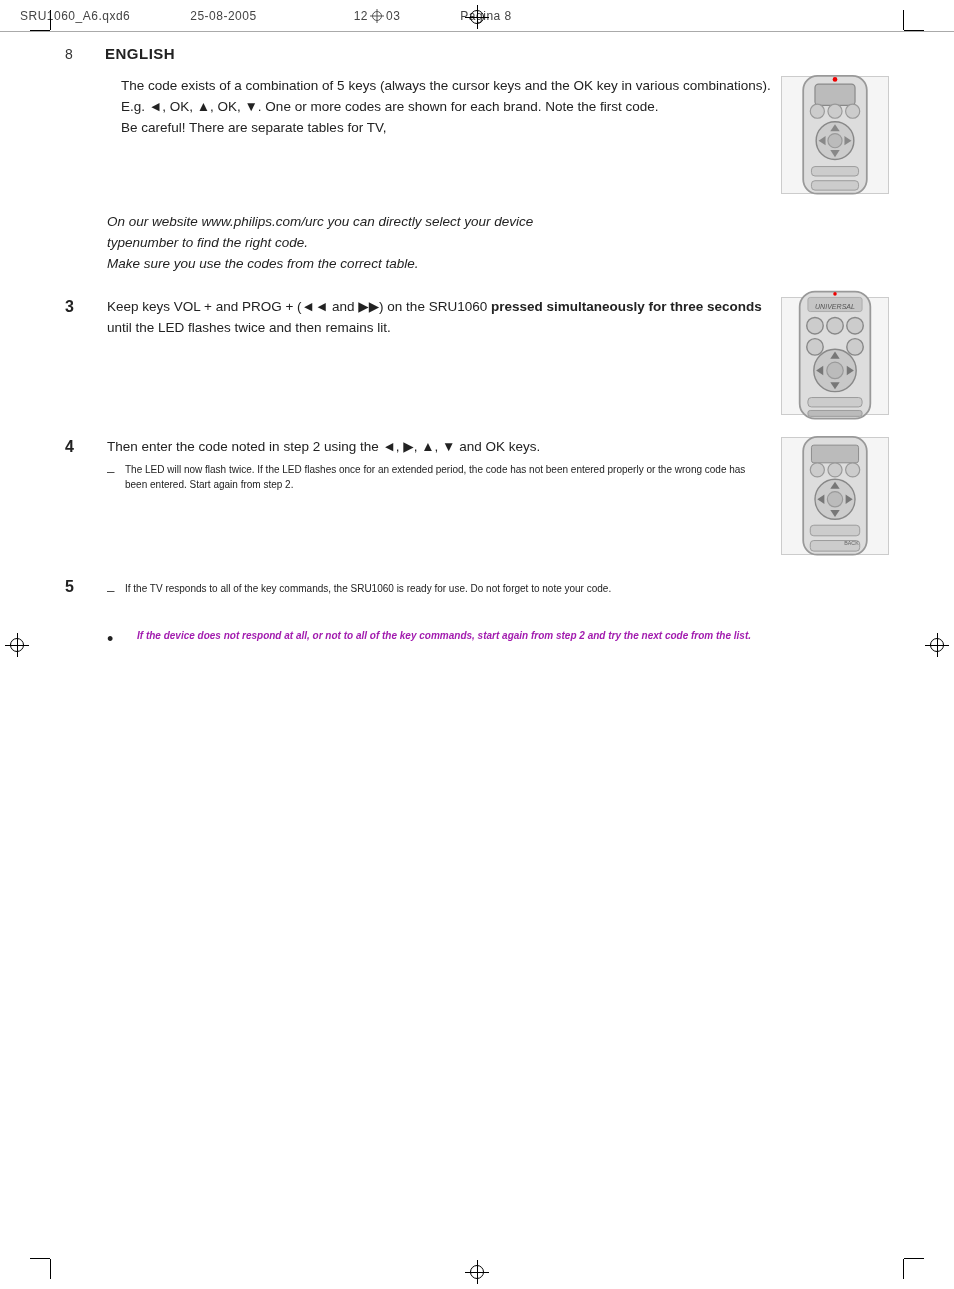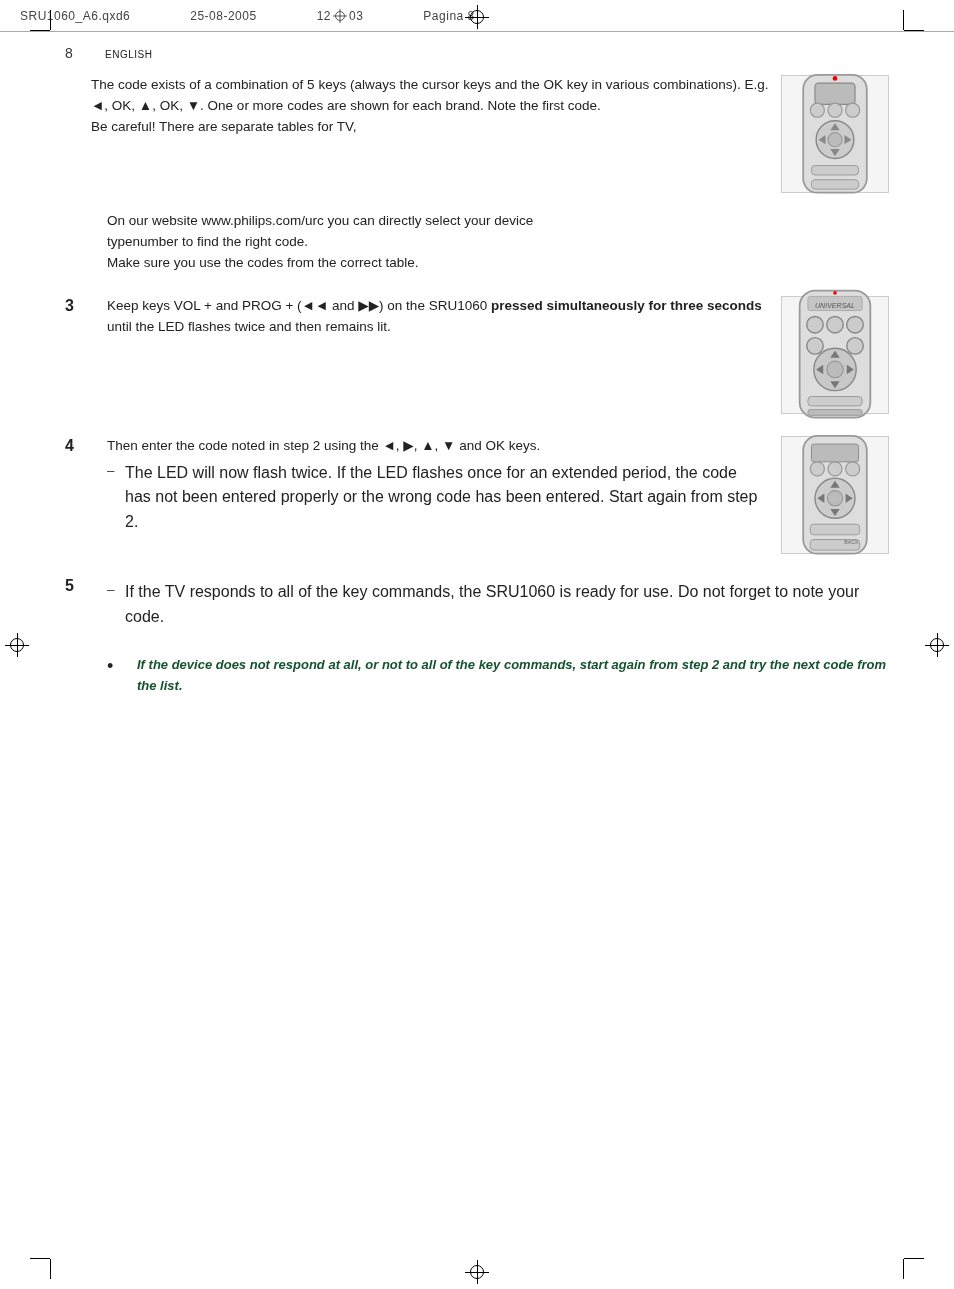--- a/index.html
+++ b/index.html
@@ -116,47 +116,48 @@
       margin-bottom: 14px;
     }
 
     .page-number {
       font-size: 14px;
       color: #333;
       min-width: 20px;
     }
 
     .section-title {
-      font-size: 10px;
-      font-weight: normal;
+      font-size: 15px;
+      font-weight: bold;
       letter-spacing: 0.5px;
     }
 
     
     .intro-block {
       display: flex;
       gap: 0;
-      margin-left: 26px;
+      margin-left: 56px;
       margin-bottom: 18px;
     }
 
     .intro-text {
       flex: 1;
       font-size: 13.5px;
       line-height: 1.55;
       color: #222;
     }
 
     .intro-text .italic-line {
     }
 
     
     .website-block {
       margin-left: 42px;
       margin-bottom: 22px;
+      font-style: italic;
       font-size: 13.5px;
       line-height: 1.55;
       color: #222;
     }
 
     
     .step-block {
       display: flex;
       margin-bottom: 22px;
     }
@@ -189,44 +190,44 @@
       margin-bottom: 4px;
     }
 
     .dash {
       min-width: 18px;
       color: #333;
     }
 
     .dash-text {
       flex: 1;
-      font-size: 16px;
+      font-size: 10px;
       line-height: 1.55;
     }
 
     
     .bullet-block {
       display: flex;
       margin-left: 42px;
       margin-top: 10px;
       gap: 12px;
     }
 
     .bullet-symbol {
       font-size: 18px;
       min-width: 18px;
       padding-top: 1px;
     }
 
     .bullet-text {
-      font-size: 13px;
+      font-size: 10px;
       font-weight: bold;
       font-style: italic;
       line-height: 1.55;
-      color: #14532d;
+      color: #a21caf;
     }
 
     
     .remote-svg-container {
       width: 108px;
       height: 118px;
       border: 1px solid #ccc;
       background: #f5f5f5;
       display: flex;
       align-items: center;
@@ -236,21 +237,21 @@
   </style>
 </head>
 <body>
 
 <div class="page-container">
 
   <div class="header-bar">
     <div class="header-text">
       <span>SRU1060_A6.qxd6</span>
       <span>25-08-2005</span>
-      <span style="display:flex;align-items:center;gap:4px;">
+      <span style="display:flex;align-items:center;gap:4px;margin-left:37px;">
         <span>12</span>
         <span style="display:inline-block;width:10px;height:10px;border:1px solid #555;border-radius:50%;position:relative;top:0;">
           <span style="position:absolute;top:50%;left:-3px;right:-3px;height:1px;background:#555;transform:translateY(-50%);display:block;"></span>
           <span style="position:absolute;left:50%;top:-3px;bottom:-3px;width:1px;background:#555;transform:translateX(-50%);display:block;"></span>
         </span>
         <span>03</span>
       </span>
       <span>Pagina 8</span>
     </div>
   </div>

